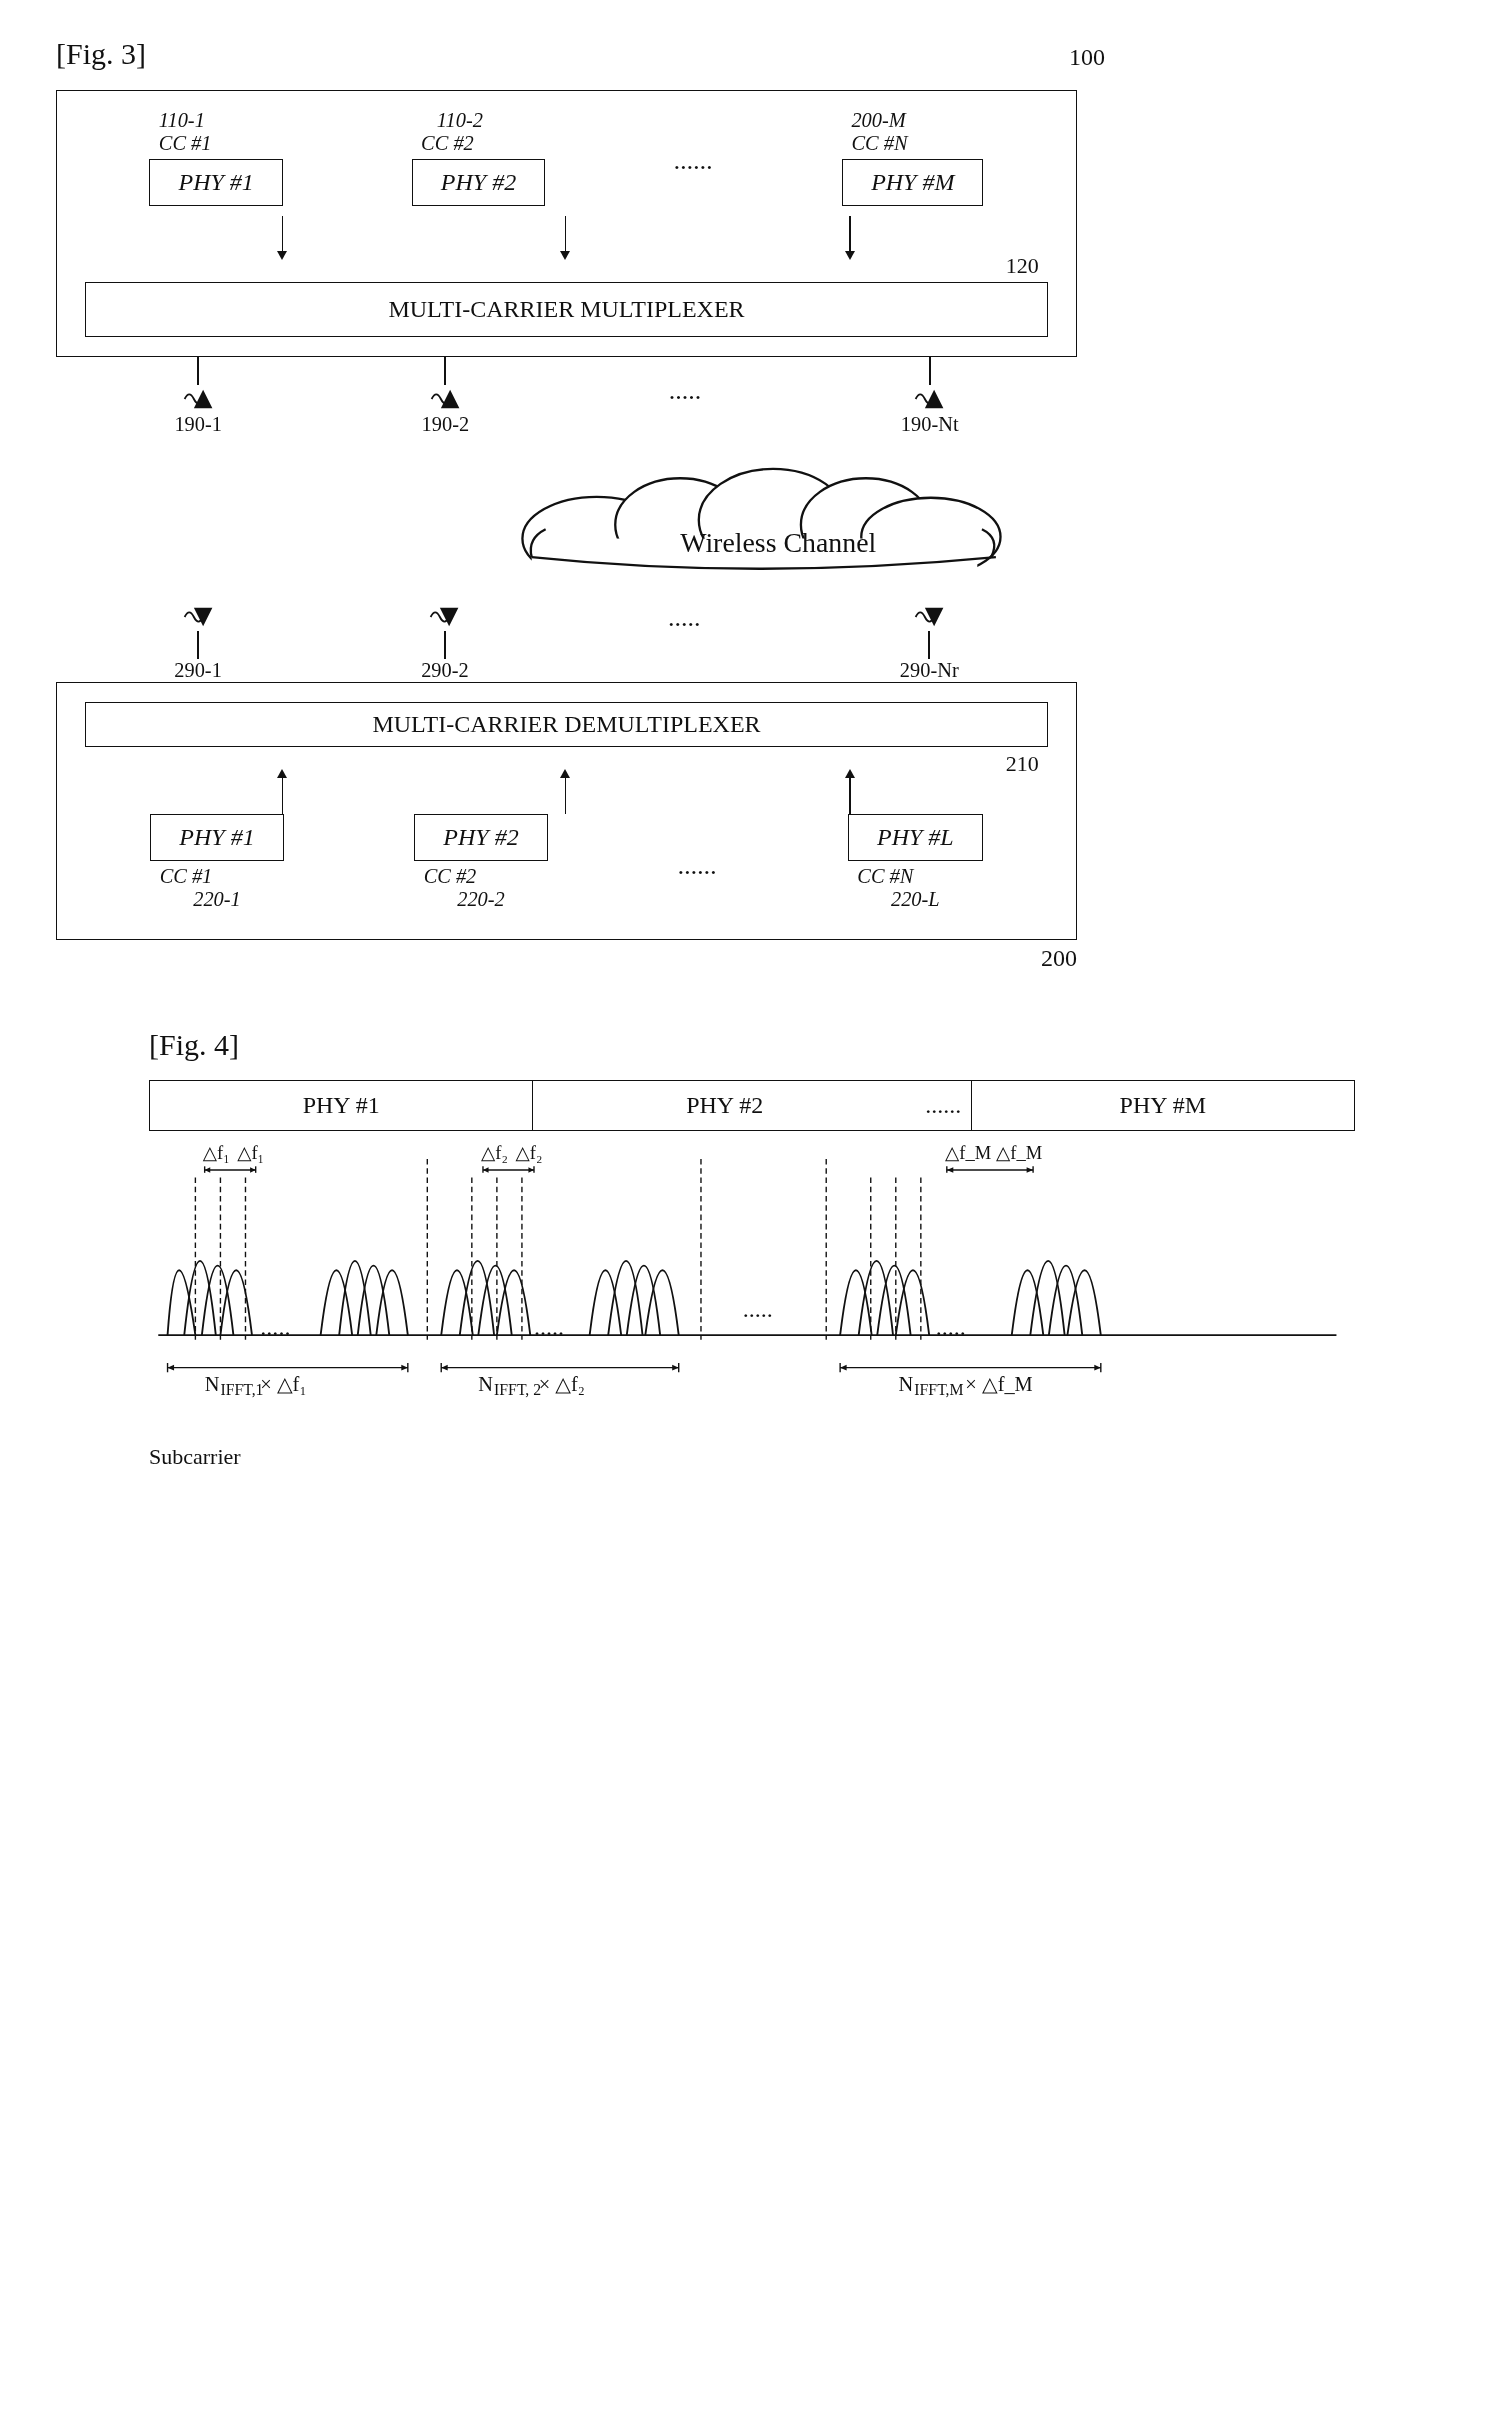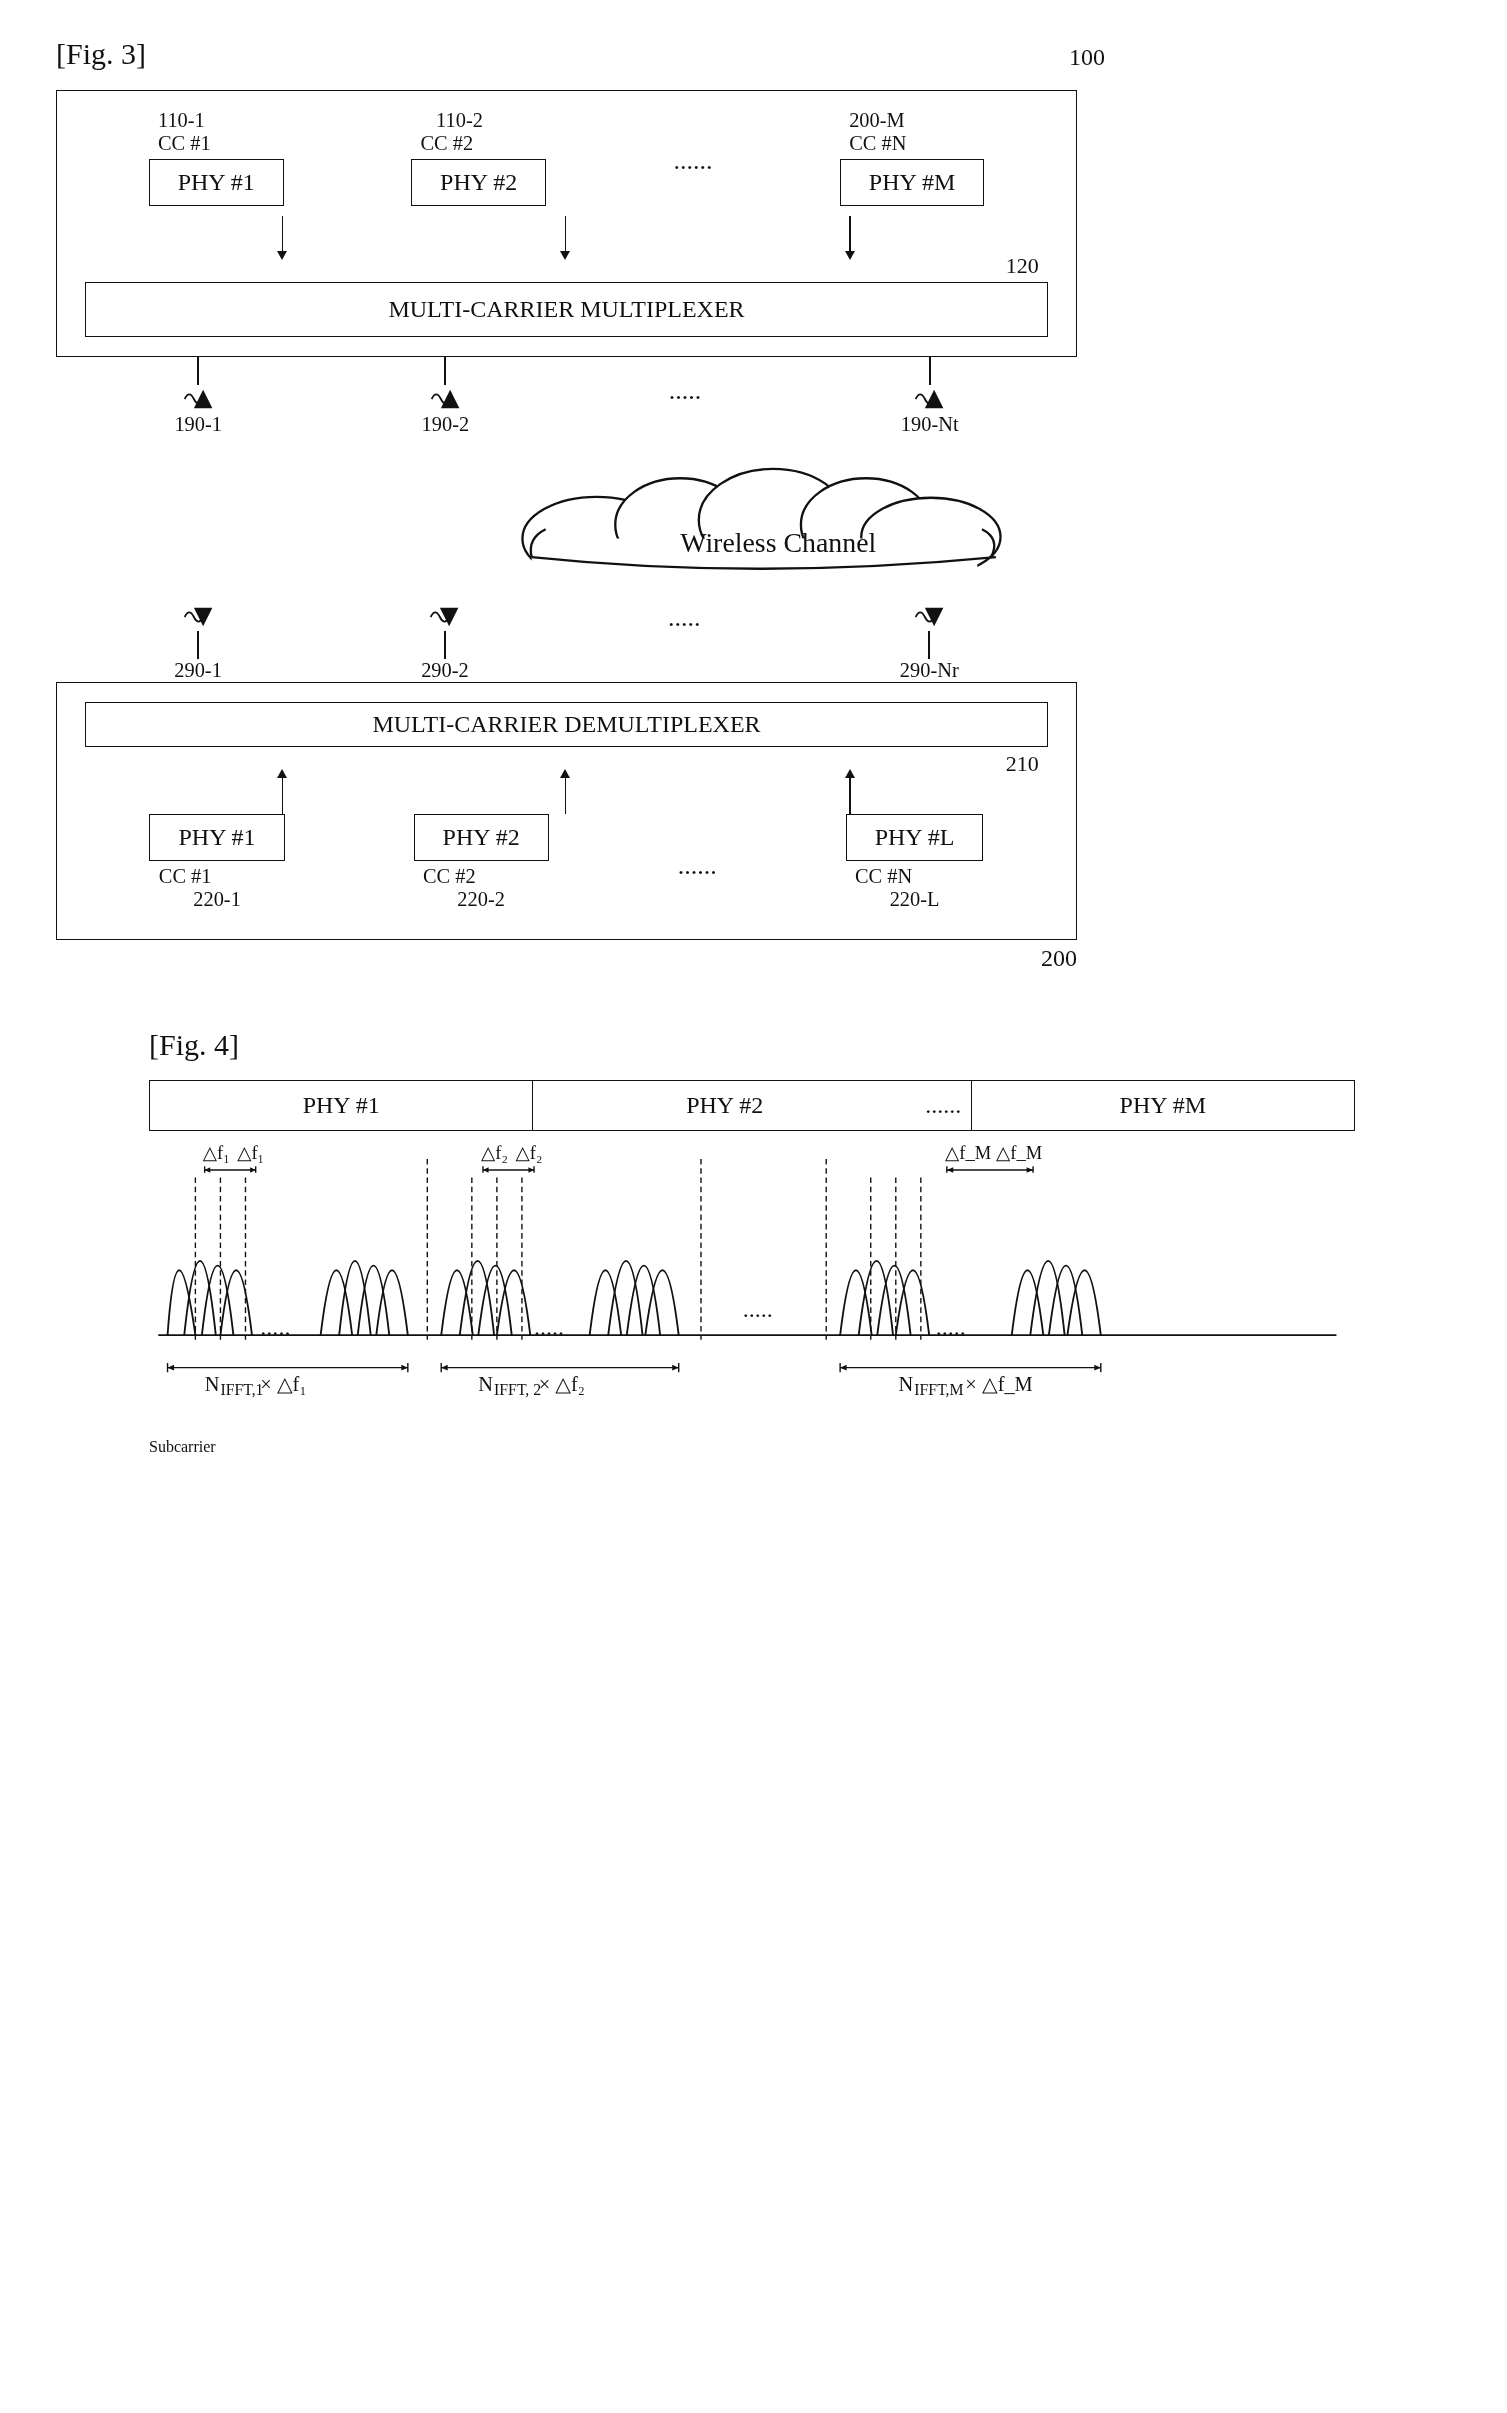--- a/index.html
+++ b/index.html
@@ -38,20 +38,21 @@
       top: -46px;
       right: -28px;
       font-size: 24px;
     }
 
     .phy-row {
       display: flex;
       justify-content: space-around;
       align-items: flex-start;
       margin-bottom: 9.3px;
+      font-style: italic;
     }
 
     .phy-unit {
       display: flex;
       flex-direction: column;
       align-items: center;
     }
 
     .phy-box {
       border: 1.9px solid #111;
@@ -236,22 +237,22 @@
 
     .phy-seg-dots {
       display: flex;
       align-items: center;
       justify-content: center;
       font-size: 24px;
       padding: 11px 9.3px;
     }
 
     .subcarrier-label {
-      font-size: 16px;
-      margin-top: 10px;
+      font-size: 22px;
+      margin-top: 16px;
     }
   </style>
 </head>
 <body>
 
 <div class="fig3-container">
 
   <div class="fig-label">[Fig. 3]</div>
 
   <div style="position:relative; width:1021px; margin-bottom:0;">

